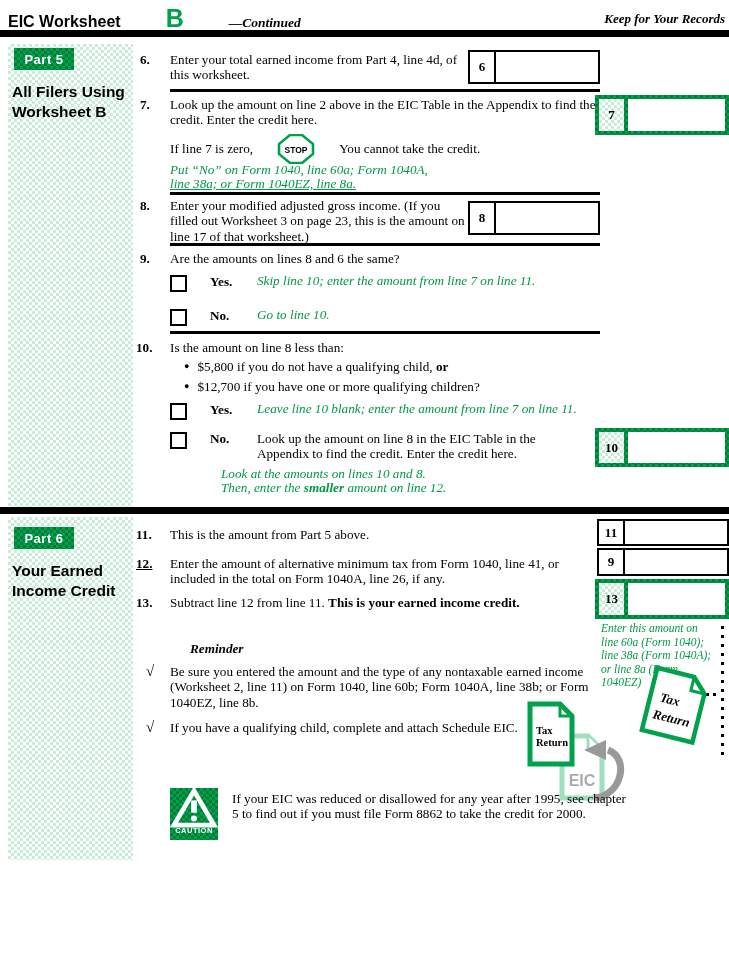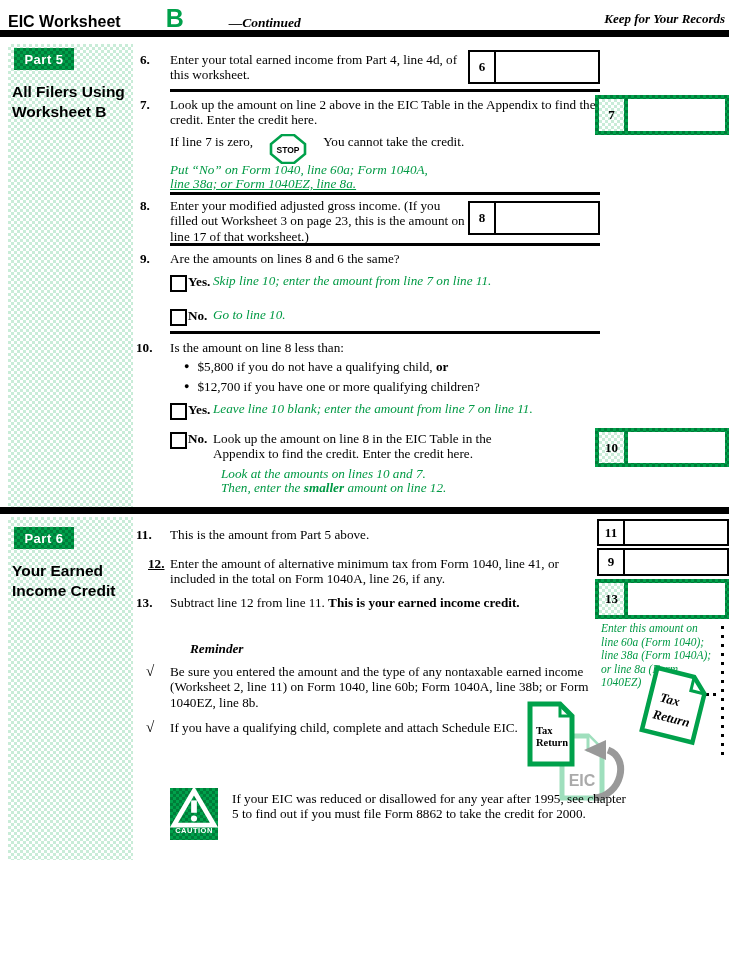--- a/index.html
+++ b/index.html
@@ -32,23 +32,23 @@
   .amtbox{position:absolute;display:flex;border:2px solid #000;background:#fff;box-sizing:border-box;}
   .amtbox .amt-num{width:24px;border-right:2px solid #000;display:flex;align-items:center;justify-content:center;font-weight:bold;font-size:13px;}
   .amtbox .amt-val{flex:1;background:#fff;}
   .amtbox-g{position:absolute;display:flex;gap:4px;padding:4px;box-sizing:border-box;}
   .amtbox-g .amt-num{width:25px;display:flex;align-items:center;justify-content:center;font-weight:bold;font-size:13px;}
   .amtbox-g .amt-val{flex:1;background:#fff;}
   
   .gnote{color:#009944;font-style:italic;line-height:13.8px;}
   .ul{text-decoration:underline;}
   .cb{width:13px;height:13px;border:2px solid #000;background:#fff;display:inline-block;flex:none;margin-top:1px;}
-  .yn-row{position:absolute;display:flex;gap:1px;align-items:flex-start;}
+  .yn-row{position:absolute;display:flex;gap:23px;align-items:flex-start;}
   .yn-label{font-weight:bold;min-width:24px;}
-  .stop-row{position:absolute;display:flex;gap:16px;}
+  .stop-row{position:absolute;display:flex;align-items:center;gap:24px;}
   .blt-row{position:absolute;display:flex;gap:8px;align-items:flex-start;}
   .blt{font-size:9px;line-height:15px;}
   .dots-v{position:absolute;width:3px;background-image:repeating-linear-gradient(180deg,#000 0 3px,transparent 3px 9px);}
   .arrow-row{position:absolute;display:flex;align-items:center;gap:4px;font-size:12px;}
   .dot{width:3px;height:3px;background:#000;display:inline-block;}
   .note13{font-size:11.5px;line-height:13.5px;}
   
   .caution-icon{position:absolute;width:48px;height:52px;display:flex;flex-direction:column;align-items:center;justify-content:flex-start;}
   .caution-label{color:#fff;font-family:"Liberation Sans",sans-serif;font-weight:bold;font-size:7.5px;letter-spacing:.5px;margin-top:-2px;}
   .chk{position:absolute;font-size:15px;}
@@ -142,41 +142,41 @@
   <div class="yn-row" style="left:170px;top:431px;width:450px;">
     <span class="cb"></span>
     <span class="yn-label">No.</span>
     <span class="txt" style="width:318px;">Look up the amount on line 8 in the EIC Table in the Appendix to find the credit. Enter the credit here.</span>
   </div>
   <div class="amtbox-g green-checker" style="left:595px;top:428px;width:134px;height:39px;">
     <span class="amt-num pattern-light">10</span>
     <span class="amt-val"></span>
   </div>
   <div class="abs gnote" style="left:221px;top:467px;width:330px;">
-    <div>Look at the amounts on lines 10 and 7.</div>
+    <div>Look at the amounts on lines 10 and 8.</div>
     <div><span>Then, enter the </span><span class="b">smaller</span><span> amount on line 12.</span></div>
   </div>
 
   <div class="abs" style="left:0;top:507px;width:729px;height:7px;background:#000;"></div>
 
   <div class="abs pattern-light" style="left:8px;top:517px;width:125px;height:343px;">
     <div class="part-badge green-checker" style="top:10px;">
       <span>Part 6</span>
     </div>
     <div class="sb-title" style="top:44px;width:118px;">Your Earned Income Credit</div>
   </div>
 
   <div class="abs b" style="left:136px;top:527px;">11.</div>
   <div class="abs txt" style="left:170px;top:527px;width:420px;">This is the amount from Part 5 above.</div>
   <div class="amtbox" style="left:597px;top:519px;width:132px;height:27px;">
     <span class="amt-num">11</span>
     <span class="amt-val"></span>
   </div>
 
-  <div class="abs b" style="left:148px;top:556px;text-decoration:underline;">12.</div>
+  <div class="abs b" style="left:136px;top:556px;text-decoration:underline;">12.</div>
   <div class="abs txt" style="left:170px;top:556px;width:420px;">Enter the amount of alternative minimum tax from Form 1040, line 41, or included in the total on Form 1040A, line 26, if any.</div>
   <div class="amtbox" style="left:597px;top:548px;width:132px;height:28px;">
     <span class="amt-num">9</span>
     <span class="amt-val"></span>
   </div>
 
   <div class="abs b" style="left:136px;top:595px;">13.</div>
   <div class="abs txt" style="left:170px;top:595px;width:430px;"><span>Subtract line 12 from line 11. </span><span class="b">This is your earned income credit.</span></div>
   <div class="amtbox-g green-checker" style="left:595px;top:579px;width:134px;height:40px;">
     <span class="amt-num pattern-light">13</span>

